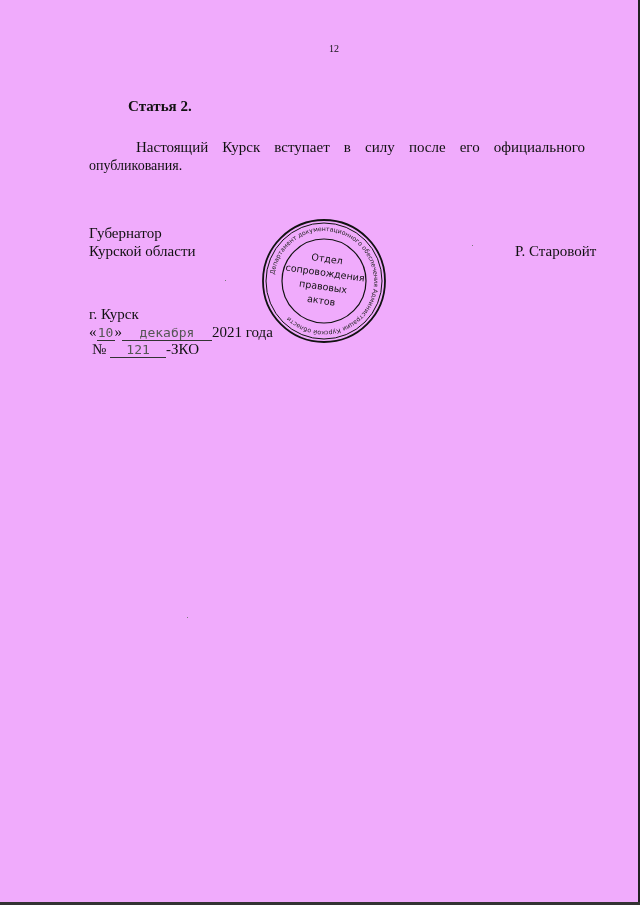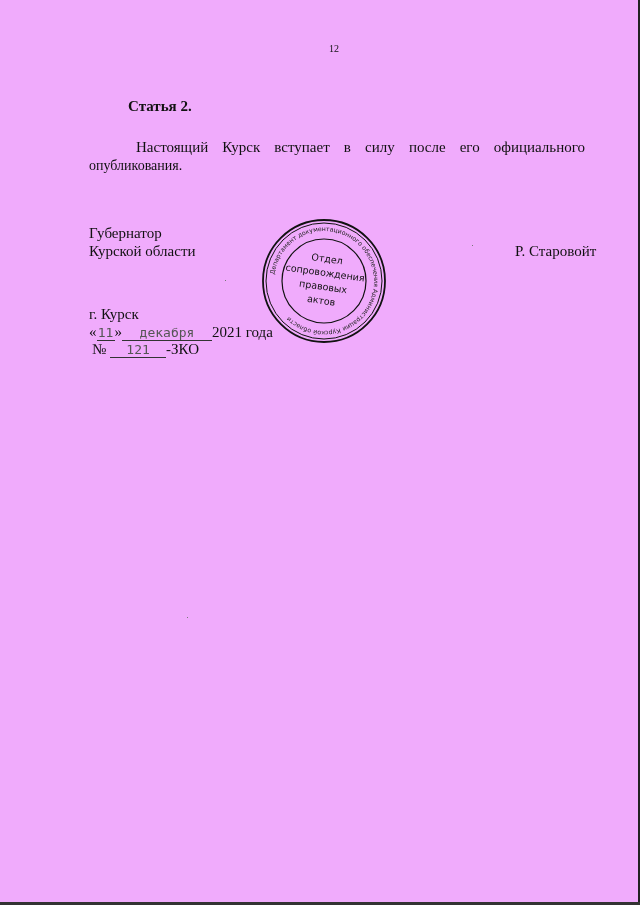--- a/index.html
+++ b/index.html
@@ -65,21 +65,21 @@
       <text x="65" y="46">Отдел</text>
       <text x="65" y="60">сопровождения</text>
       <text x="65" y="74">правовых</text>
       <text x="65" y="88">актов</text>
     </g>
   </svg>
 
   <div class="abs sig city">г. Курск</div>
 
   <div class="abs sig date">
-    <span>«</span><span class="uline hand" style="width:18px">11</span><span>»</span><span class="uline hand" style="width:90px">декабря</span><span>2021 года</span>
+    <span>«</span><span class="uline hand" style="width:18px">10</span><span>»</span><span class="uline hand" style="width:90px">декабря</span><span>2021 года</span>
   </div>
 
   <div class="abs sig num">
     <span>№</span>
     <span class="uline hand" style="width:56px">121</span><span>-ЗКО</span>
   </div>
 
   <div class="dot" style="left:225px; top:280px;"></div>
   <div class="dot" style="left:187px; top:617px;"></div>
   <div class="dot" style="left:472px; top:245px;"></div>

